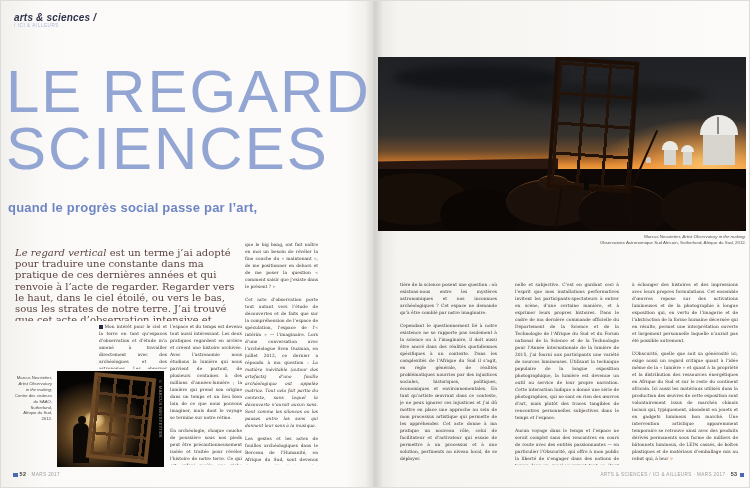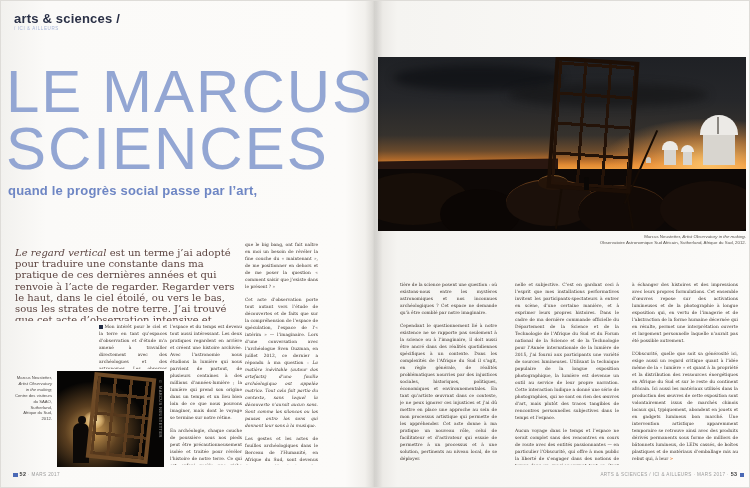--- a/index.html
+++ b/index.html
@@ -5,28 +5,28 @@
   html,body{margin:0;padding:0;background:#ffffff;}
   .spread{position:relative;width:750px;height:488px;overflow:hidden;
     background:linear-gradient(90deg,#f2f1ee 0%,#fbfaf8 6%,#fcfbf9 46%,#efede9 49.5%,#e8e6e2 50.2%,#f5f4f1 53%,#fcfbf9 100%);
     border:1px solid #dedcd8;box-sizing:border-box;
     font-family:"Liberation Sans",sans-serif;}
   .fold{position:absolute;left:364px;top:0;width:18px;height:488px;
     background:linear-gradient(90deg,rgba(0,0,0,0) 0%,rgba(0,0,0,0.07) 45%,rgba(0,0,0,0.10) 52%,rgba(0,0,0,0) 100%);pointer-events:none;}
 
   
   .kicker{position:absolute;left:13px;top:11px;line-height:1.1;}
-  .kicker-main{font-size:13px;font-weight:bold;color:#2b3147;letter-spacing:.2px;}
+  .kicker-main{font-size:10px;font-weight:bold;font-style:italic;color:#2b3147;letter-spacing:.2px;}
   .kicker-sub{font-size:4.5px;color:#a9b6d8;letter-spacing:.6px;margin-top:1px;}
 
   .headline{position:absolute;left:5px;top:62px;margin:0;font-weight:200;
     color:#93a6d3;font-size:60px;line-height:57px;letter-spacing:2px;font-family:"Liberation Sans",sans-serif;}
   .headline span{display:block;}
 
-  .standfirst{position:absolute;left:7px;top:182px;margin:0;font-size:13px;line-height:15.5px;
+  .standfirst{position:absolute;left:7px;top:199px;margin:0;font-size:13px;line-height:15.5px;
     font-weight:bold;color:#6e86c4;letter-spacing:.2px;}
   .standfirst span{display:block;}
 
   .intro{position:absolute;left:8px;top:240px;width:229px;height:74px;margin:6px;
     font-family:"DejaVu Serif",serif;font-size:10px;line-height:11.2px;color:#5c4440;overflow:hidden;}
   .intro .lead{font-style:italic;}
 
   .bodycol{position:absolute;font-family:"DejaVu Serif",serif;font-size:4.4px;line-height:7px;
     color:#3d332c;text-align:justify;overflow:hidden;}
   .bodycol p{margin:0 0 6px 0;}
@@ -113,21 +113,21 @@
 <div class="spread">
 
   <div>
 
     <div class="kicker">
       <div class="kicker-main">arts &amp; sciences /</div>
       <div class="kicker-sub">/ ICI &amp; AILLEURS</div>
     </div>
 
     <h1 class="headline">
-      <span>LE MARCUS</span>
+      <span>LE REGARD</span>
       <span>SCIENCES</span>
     </h1>
 
     <h2 class="standfirst">
       <span>quand le progrès social passe par l’art,</span>
     </h2>
 
     <p class="intro"><span class="lead">Le regard vertical</span><span> est un terme j’ai adopté pour traduire une constante dans ma pratique de ces dernières années et qui renvoie à l’acte de regarder. Regarder vers le haut, dans le ciel étoilé, ou vers le bas, sous les strates de notre terre. J’ai trouvé que cet acte d’observation intensive et sensible m’apportait des réponses, mais plus important encore, qu’il engendrait de nombreuses questions.</span></p>
 
     <div class="bodycol col-a">

